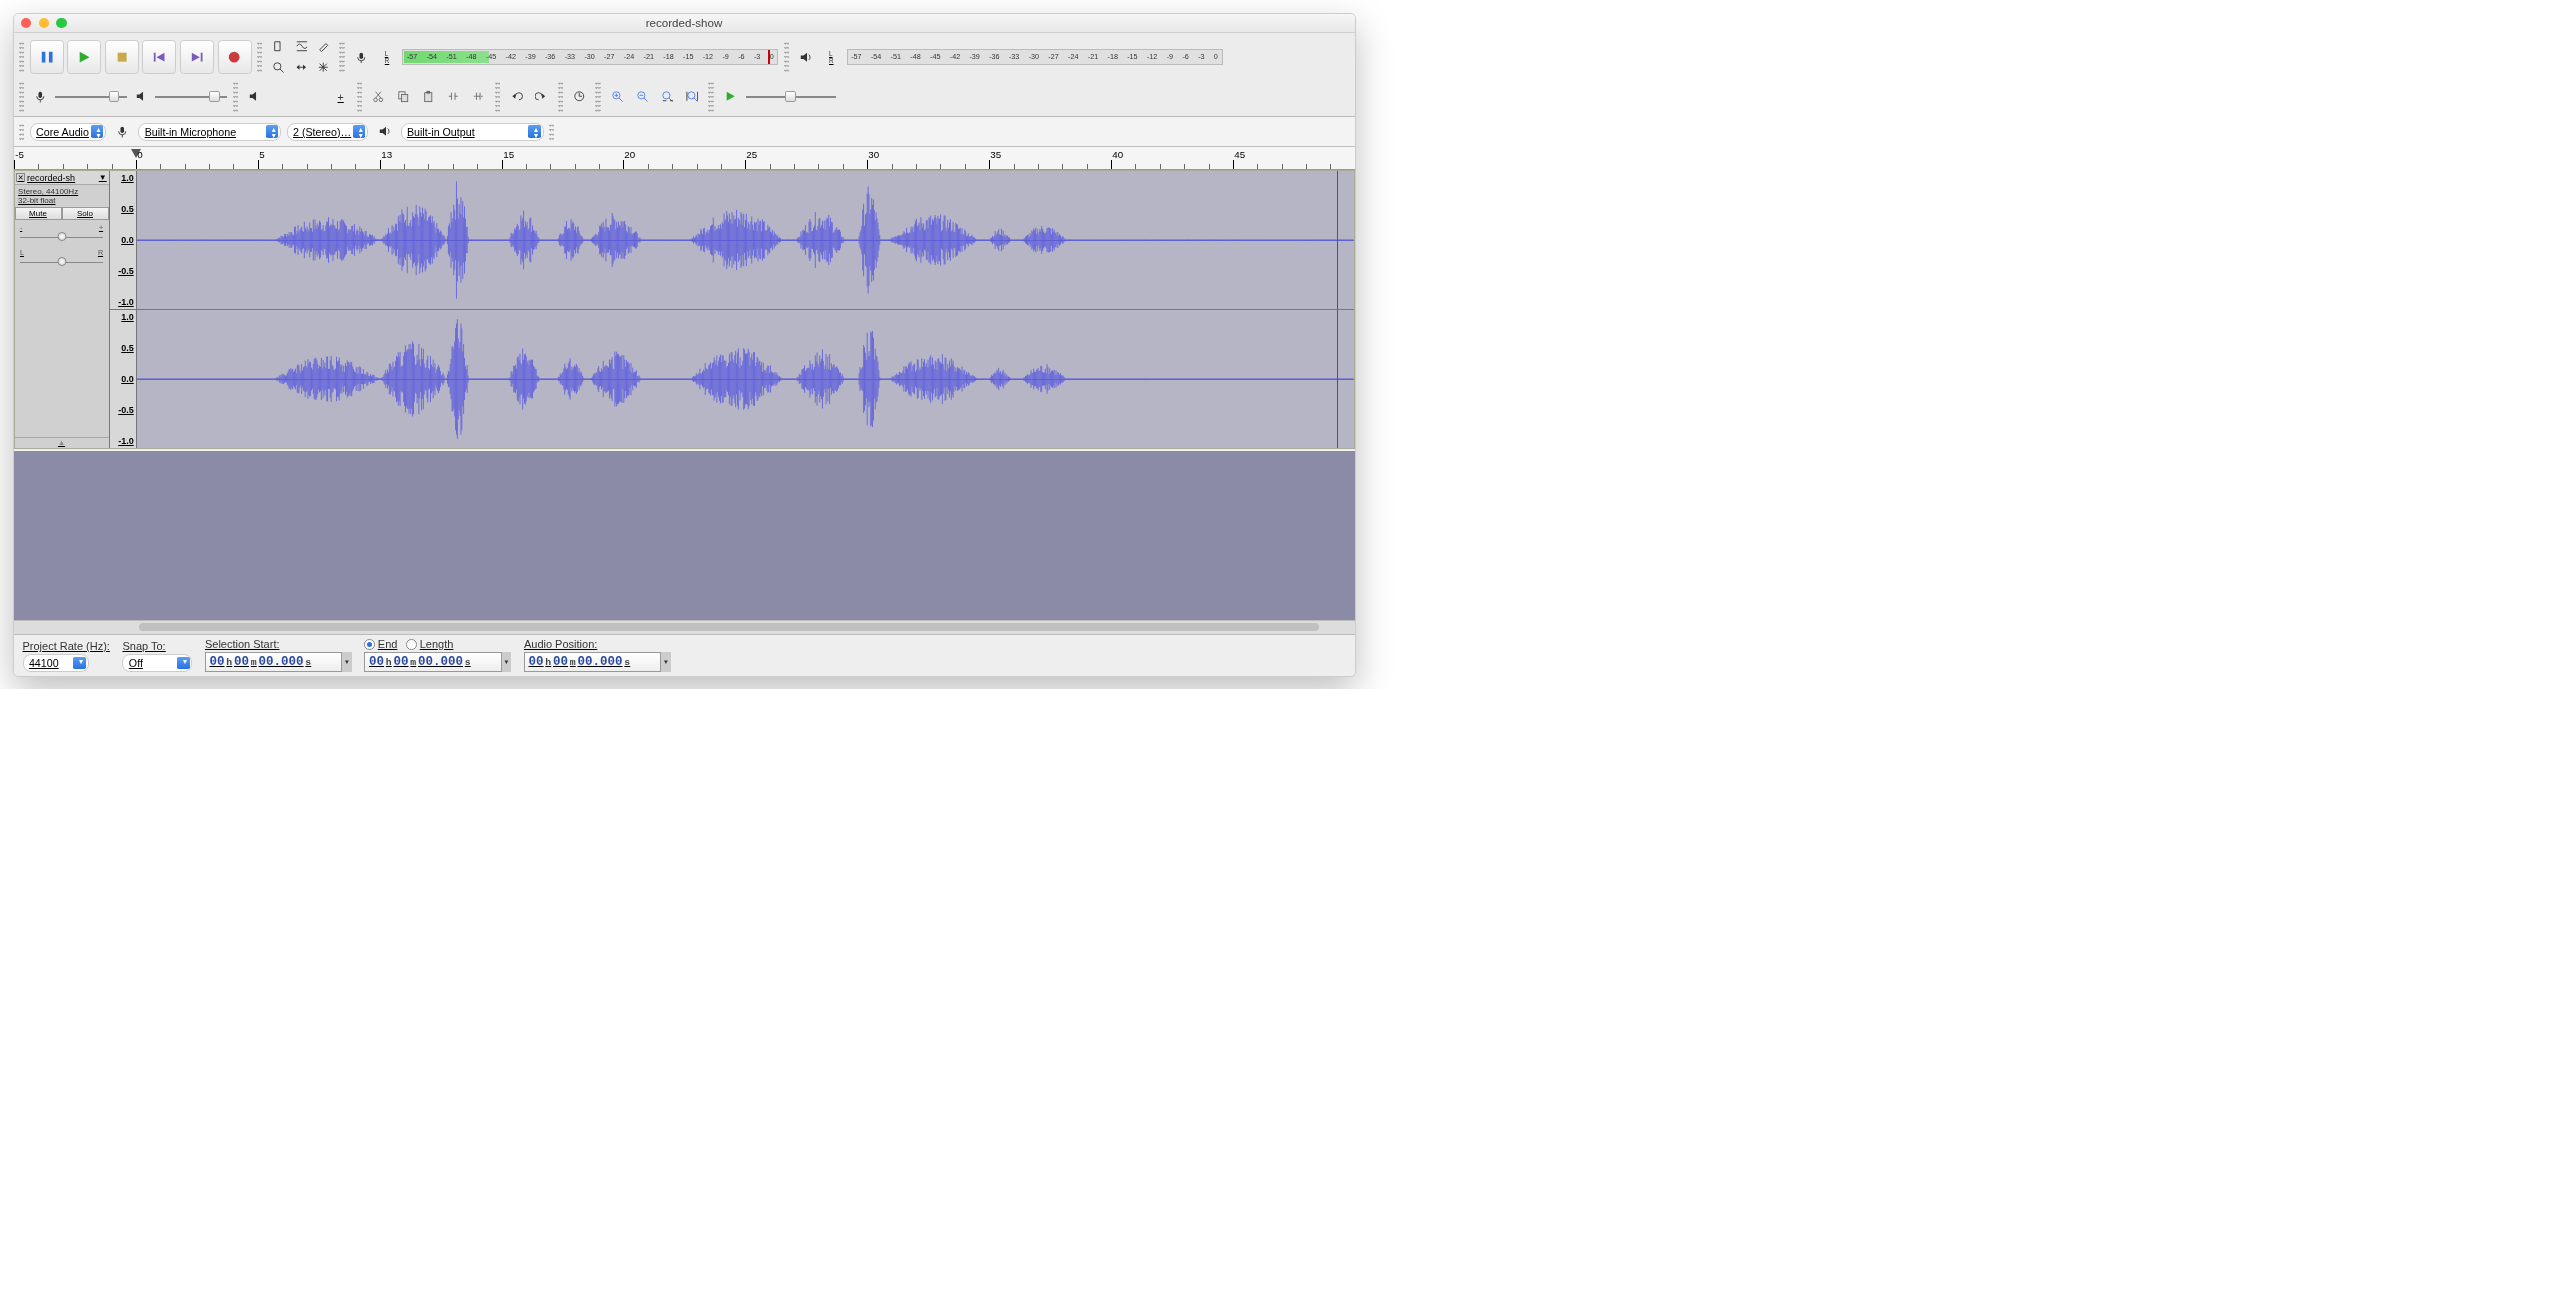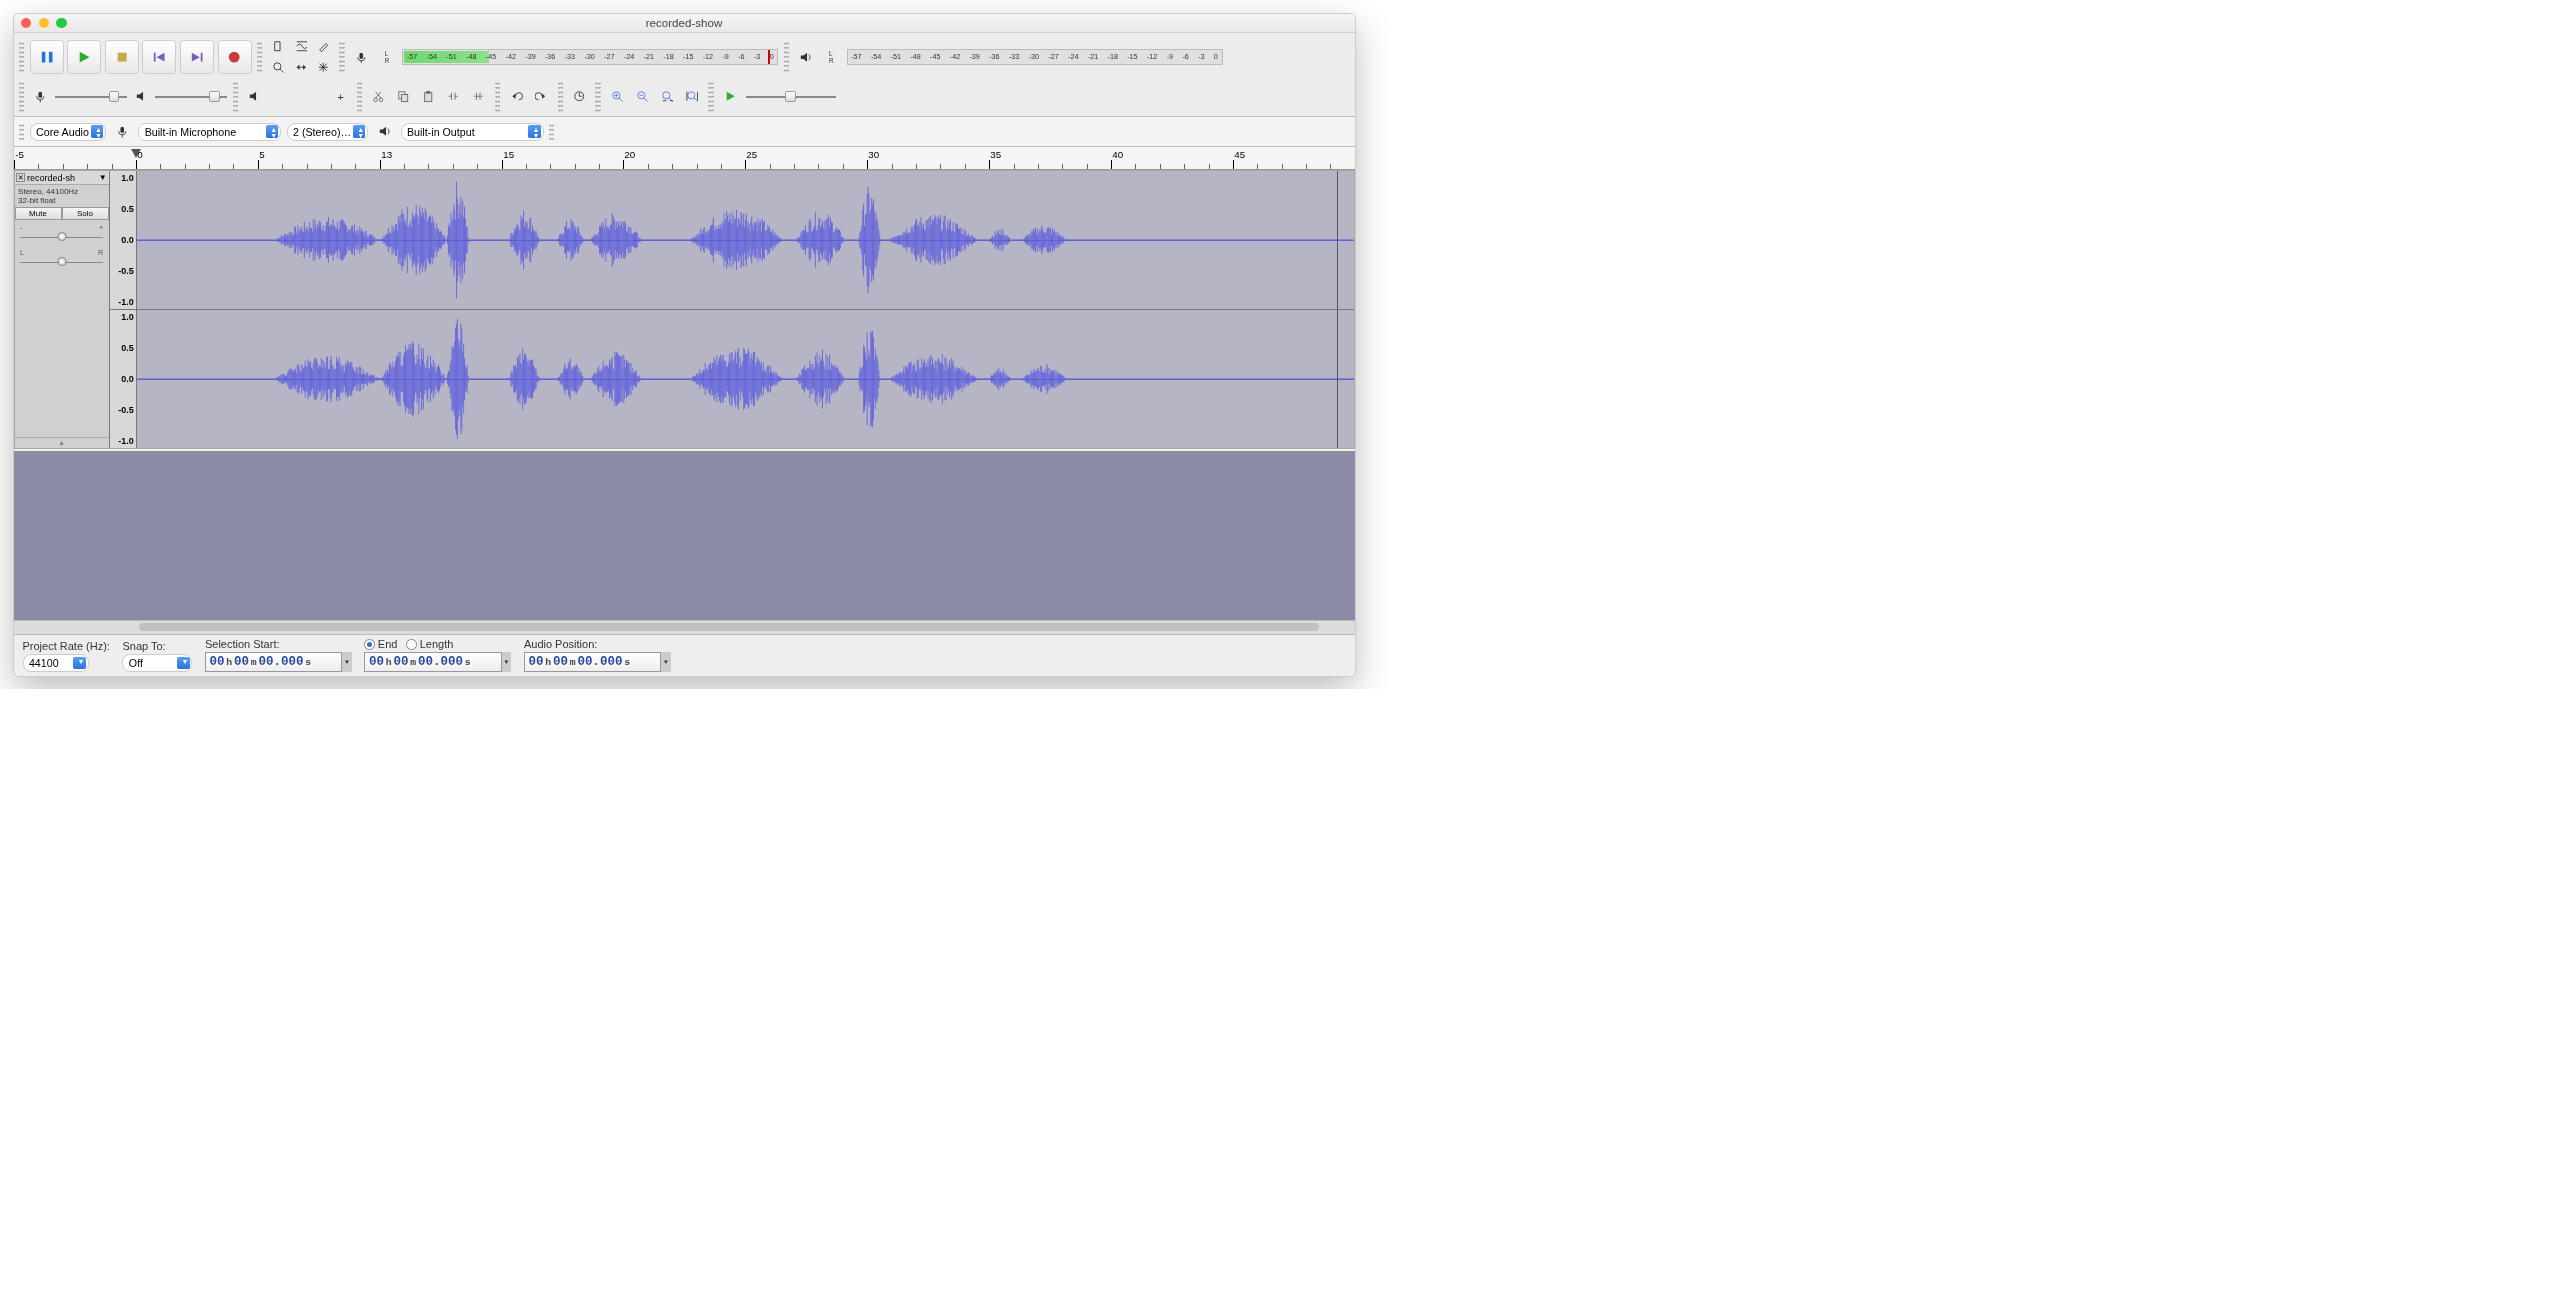--- a/index.html
+++ b/index.html
@@ -1,17 +1,17 @@
 <!DOCTYPE html>
 <html style="font-size:14.3px"><head>
 <meta charset="utf-8">
 <style>
 * { margin: 0; padding: 0; box-sizing: border-box; }
 body { font-family: -apple-system, "Helvetica Neue", Arial, sans-serif; font-size: 9.8px; background: #fff; padding: 12.5px; }
-.window { width: 1343px; height: 664px; background: #f0f0f0; border: 0.9px solid #ccc; border-radius: 5.4px; box-shadow: 0 13.4px 36px rgba(0,0,0,.25); display: flex; flex-direction: column; overflow: hidden; }
+.window { width: 1343px; height: 664px; background: #f0f0f0; border: 0.9px solid #ccc; border-radius: 5.4px; box-shadow: 0 13.4px 36px rgba(0,0,0,.25); display: flex; flex-direction: column; overflow: hidden; text-decoration: underline; }
 .titlebar { height: 19.7px; display: flex; align-items: center; padding: 0 7.2px; background: linear-gradient(#f6f6f6,#e8e8e8); border-bottom: 0.9px solid #d0d0d0; position: relative; }
 .traffic { display: flex; gap: 7.2px; }
 .dot { width: 10.7px; height: 10.7px; border-radius: 50%; }
 .dot.red { background: #ff5f57; } .dot.yellow { background: #febc2e; } .dot.green { background: #28c840; }
 .title { position: absolute; left: 0; right: 0; text-align: center; font-size: 11.6px; color: #444; pointer-events: none; }
 .toolbars { background: #ececec; padding: 3.6px 5.4px; border-bottom: 0.9px solid #bbb; }
 .row { display: flex; align-items: center; gap: 5.4px; flex-wrap: nowrap; }
 .grip { width: 5.4px; height: 32px; background-image: radial-gradient(circle,#999 0.9px,transparent 0.9px); background-size: 2.7px 4.5px; background-position: 0 0; flex-shrink: 0; cursor: move; }
 .tgroup { display: flex; gap: 3.6px; align-items: center; }
 .btn { width: 34px; height: 34px; border: 0.9px solid #ccc; border-radius: 3.6px; background: linear-gradient(#fff,#e8e8e8); display: flex; align-items: center; justify-content: center; cursor: pointer; }

